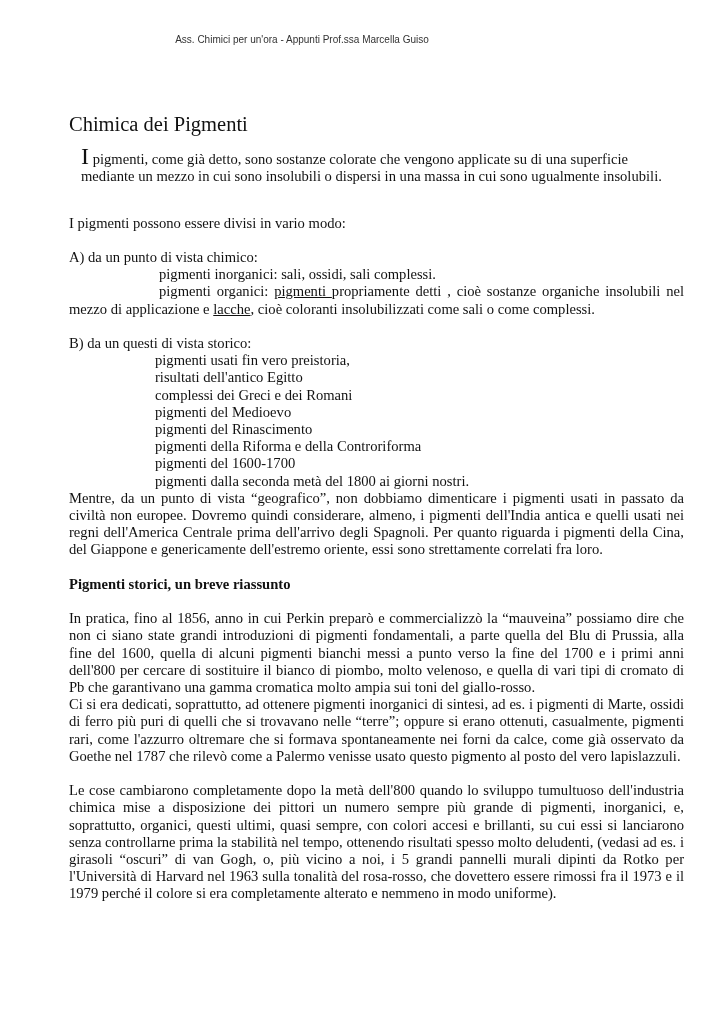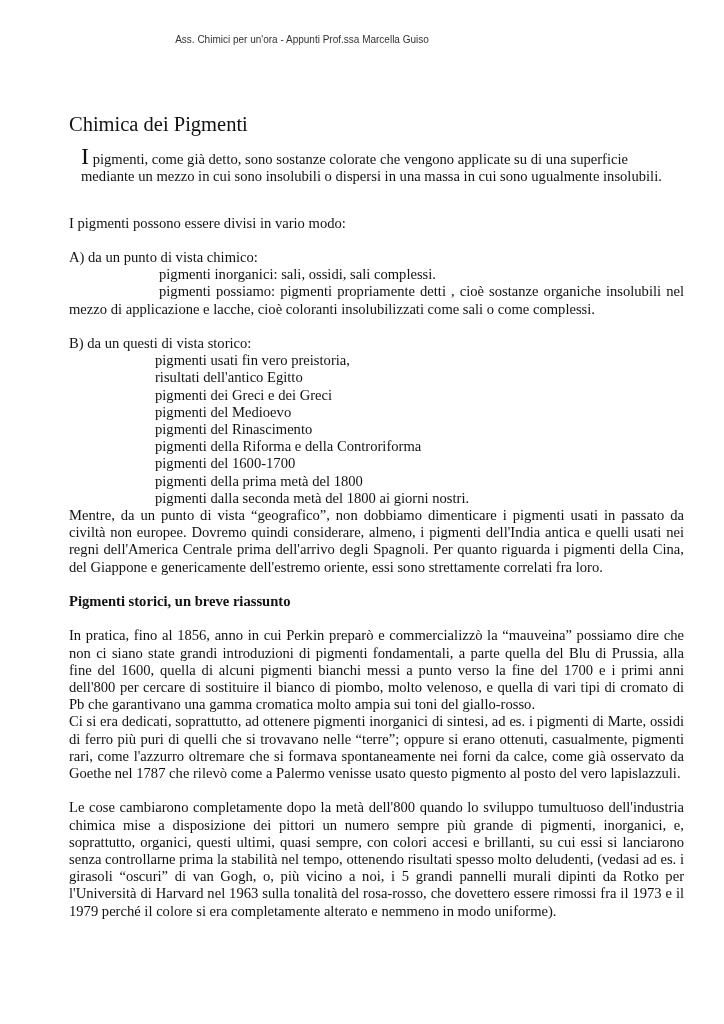--- a/index.html
+++ b/index.html
@@ -55,20 +55,21 @@
     .indent1 {
       padding-left: 90px;
     }
     .indent2 {
       padding-left: 86px;
     }
     .justify {
       text-align: justify;
     }
     .u {
+      text-decoration: underline;
     }
     .section-title {
       font-weight: bold;
     }
   </style>
 </head>
 <body>
 
 <div class="header">Ass. Chimici per un'ora - Appunti Prof.ssa Marcella Guiso</div>
 
@@ -78,34 +79,33 @@
   <p class="intro"><span class="dropcap">I</span><span> pigmenti, come già detto, sono sostanze colorate che vengono applicate su di una superficie mediante un mezzo in cui sono insolubili  o dispersi in una massa in cui sono ugualmente insolubili.</span></p>
 
   <div class="gap"></div>
 
   <p>I pigmenti possono essere divisi in vario modo:</p>
 
   <div class="gap"></div>
 
   <p>A) da un punto di vista chimico:</p>
   <p class="indent1">pigmenti inorganici: sali, ossidi, sali complessi.</p>
-  <p class="justify" style="text-indent:90px;"><span>pigmenti possiamo: </span><span class="u">pigmenti </span><span>propriamente detti , cioè sostanze organiche insolubili nel mezzo di applicazione e </span><span class="u">lacche</span><span>, cioè coloranti insolubilizzati come sali o come complessi.</span></p>
+  <p class="justify" style="text-indent:90px;"><span>pigmenti organici: </span><span class="u">pigmenti </span><span>propriamente detti , cioè sostanze organiche insolubili nel mezzo di applicazione e </span><span class="u">lacche</span><span>, cioè coloranti insolubilizzati come sali o come complessi.</span></p>
 
   <div class="gap"></div>
 
   <p>B) da un questi di vista storico:</p>
   <div>
     <p class="indent2">pigmenti usati fin vero preistoria,</p>
     <p class="indent2">risultati dell'antico Egitto</p>
-    <p class="indent2">pigmenti dei Greci e dei Greci</p>
+    <p class="indent2">complessi dei Greci e dei Romani</p>
     <p class="indent2">pigmenti del Medioevo</p>
     <p class="indent2">pigmenti del Rinascimento</p>
     <p class="indent2">pigmenti della Riforma e della Controriforma</p>
     <p class="indent2">pigmenti del 1600-1700</p>
-    <p class="indent2">pigmenti della prima metà del 1800</p>
     <p class="indent2">pigmenti dalla seconda metà del 1800 ai giorni nostri.</p>
   </div>
 
   <p class="justify">Mentre, da un punto di vista “geografico”, non dobbiamo dimenticare i pigmenti usati in passato da civiltà non europee. Dovremo quindi considerare, almeno, i pigmenti dell'India antica e quelli usati nei regni dell'America Centrale prima dell'arrivo degli Spagnoli.  Per quanto riguarda i pigmenti della Cina, del Giappone e genericamente dell'estremo oriente, essi sono strettamente correlati fra loro.</p>
 
   <div class="gap"></div>
 
   <p class="section-title">Pigmenti storici, un breve riassunto</p>
 
   <div class="gap"></div>

